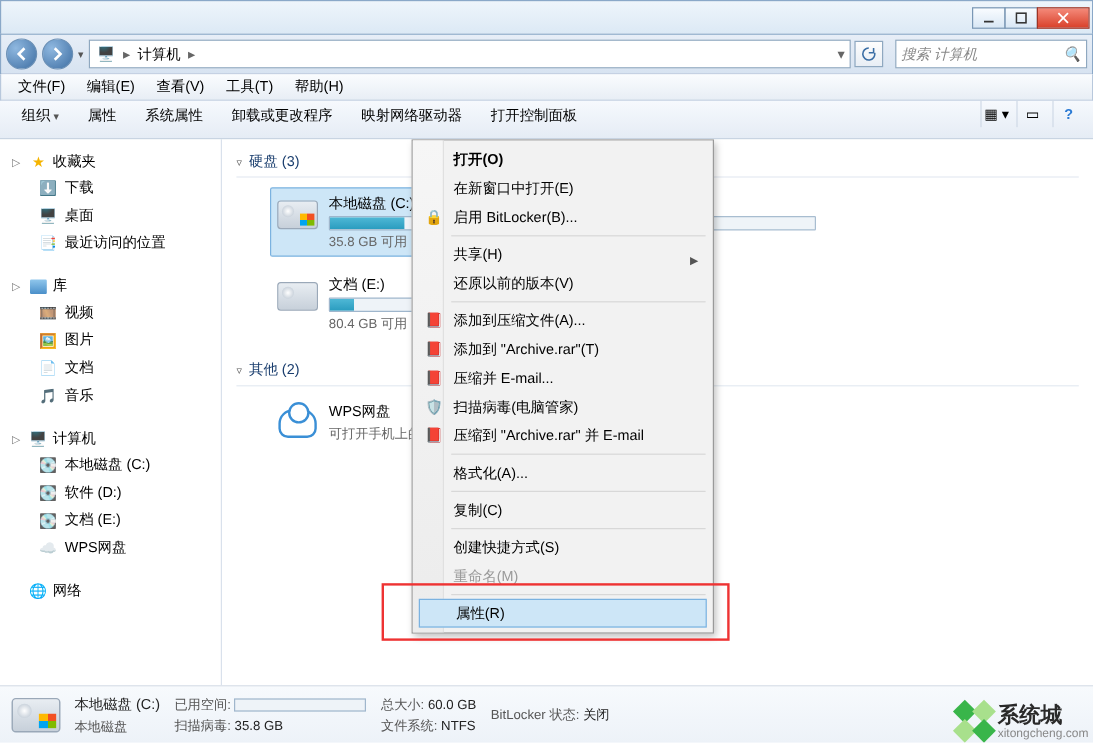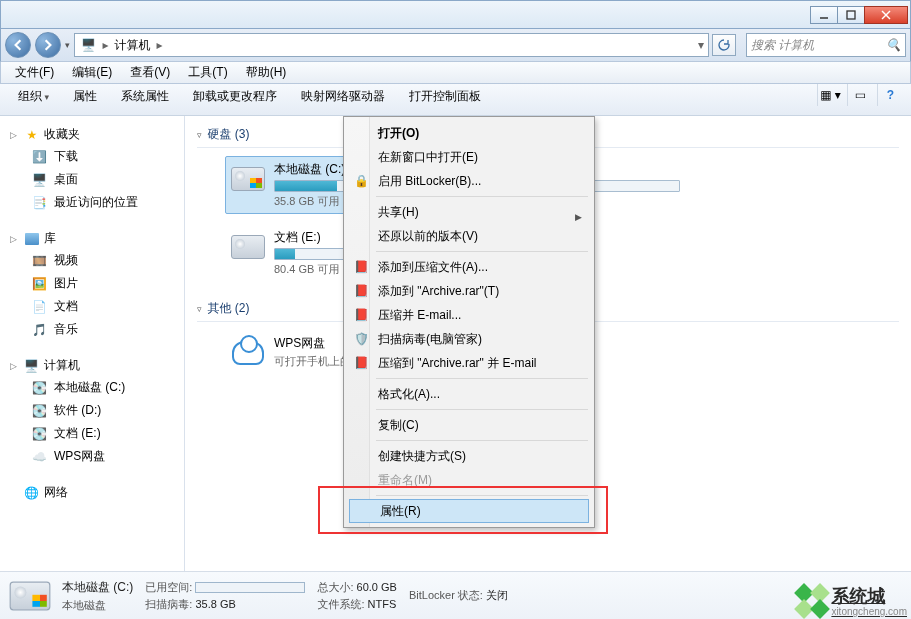--- a/index.html
+++ b/index.html
@@ -78,21 +78,21 @@
   
   .details { height:48px; border-top:1px solid #d6dee8; background:linear-gradient(#f7fafd,#edf2f8); display:flex; align-items:center; padding:4px 10px; gap:12px;}
   .details .bigico{ width:40px;height:36px; display:flex;align-items:center;justify-content:center;}
   .details .col{ display:flex; flex-direction:column; font-size:11px; gap:2px;}
   .details .k{ color:#555;}
   .details .v{ color:#222;}
   .details .mini-bar{ width:110px; height:11px; border:1px solid #9fb6cc; background:#eef3f8; display:inline-block; vertical-align:middle;}
   .details .mini-bar .fill{height:100%; background:linear-gradient(#4fb8d6,#2a9cbf); width:40%;}
 
   
-  .wm { position:absolute; right:4px; bottom:2px; font-size:18px; font-weight:bold; color:#2a2a2a; display:flex; align-items:center; gap:4px;text-decoration:underline;}
+  .wm { position:absolute; right:4px; bottom:2px; font-size:18px; font-weight:bold; color:#2a2a2a; display:flex; align-items:center; gap:4px;}
   .wm .diamond{ width:14px;height:14px; background:#39b54a; transform:rotate(45deg);}
   .wm .sub{ font-size:10px; color:#888; display:block; font-weight:normal; margin-top:-2px;}
 
   
   .hdd{ width:34px; height:24px; background:linear-gradient(#e8edf2,#c7d0da); border:1px solid #9aa8b8; border-radius:3px; position:relative;}
   .hdd::before{content:""; position:absolute; left:3px; top:3px; width:10px;height:10px; background:radial-gradient(#fff,#b4c0cd); border-radius:50%;}
   .hdd.win::after{content:""; position:absolute; right:2px; bottom:2px; width:12px;height:10px; background:conic-gradient(#f25022 0 90deg,#7fba00 90deg 180deg,#00a4ef 180deg 270deg,#ffb900 270deg 360deg);}
   .cloud{ width:32px;height:24px; border:2px solid #3a8fd6; border-radius:12px 12px 8px 8px; position:relative;}
   .cloud::before{content:"";position:absolute; top:-8px; left:6px; width:14px;height:14px; border:2px solid #3a8fd6; border-radius:50%; background:#fff;}
 </style>

